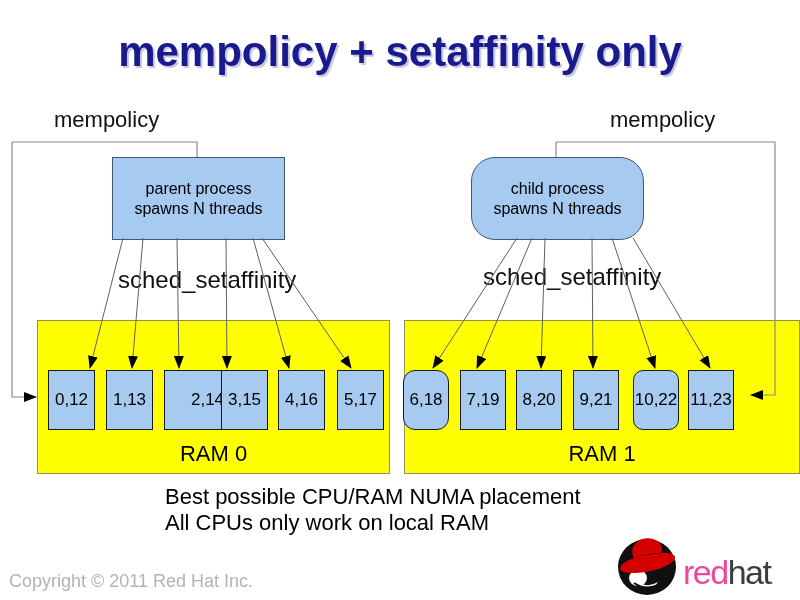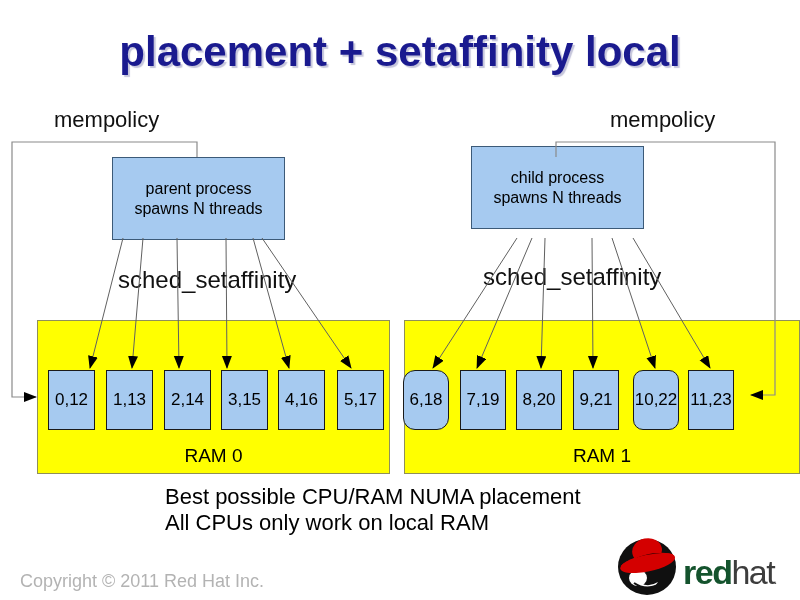--- a/index.html
+++ b/index.html
@@ -19,73 +19,73 @@
   .procbox{
     width:171px;height:81px;background:#A6CAF0;border:1px solid #3c5a78;
     display:flex;flex-direction:column;justify-content:center;align-items:center;
     font-size:16px;color:#000;line-height:20px;text-align:center;
   }
   .rambox{
     background:#FFFF00;border:1px solid #8f8f5a;
   }
   .ramlabel{
     position:absolute;left:0;bottom:6px;width:100%;text-align:center;
-    font-size:19px;color:#000;
+    font-size:22px;color:#000;
   }
   .cpubox{
     width:45px;height:58px;background:#A6CAF0;border:1px solid #1a1a1a;
     display:flex;justify-content:center;align-items:center;
     font-size:17px;color:#000;white-space:nowrap;
   }
   .cpubox.narrow{width:44px;}
   .caption{left:165px;top:484px;font-size:22px;color:#000;line-height:26px;}
-  .copyright{left:20px;top:571px;font-size:18px;color:#b3b3b3;white-space:nowrap;text-align:right;}
+  .copyright{left:9px;top:571px;font-size:18px;color:#b3b3b3;white-space:nowrap;text-align:right;}
   .overlay{position:absolute;left:0;top:0;pointer-events:none;z-index:30;}
   .boxlayer{z-index:10;}
   .logo-text{
     left:683px;top:553px;font-size:34px;letter-spacing:-1.5px;white-space:nowrap;
     z-index:20;
   }
-  .logo-text .red{font-weight:bold;color:#14532d;}
+  .logo-text .red{font-weight:normal;color:#ec4899;}
   .logo-text .hat{font-weight:normal;color:#3d3d3d;}
   .logo-text .mark{font-size:10px;color:#3d3d3d;}
   .fanline{stroke:#606060;stroke-width:1;}
   .memline{stroke:#8a8a8a;stroke-width:1.2;fill:none;}
 </style>
 </head>
 <body>
 
-<div class="abs title">placement + setaffinity local</div>
+<div class="abs title">mempolicy + setaffinity only</div>
 
 <div class="abs memlabel" style="left:54px;top:107px;">mempolicy</div>
 <div class="abs memlabel" style="left:610px;top:107px;">mempolicy</div>
 
 <div class="abs procbox boxlayer" style="left:112px;top:157px;">
   <span>parent process</span>
   <span>spawns N threads</span>
 </div>
-<div class="abs procbox boxlayer" style="left:471px;top:146px;">
+<div class="abs procbox boxlayer" style="left:471px;top:157px;border-radius:24px;">
   <span>child process</span>
   <span>spawns N threads</span>
 </div>
 
 <div class="abs schedlabel" style="left:118px;top:266px;">sched_setaffinity</div>
 <div class="abs schedlabel" style="left:483px;top:263px;">sched_setaffinity</div>
 
 <div class="abs rambox boxlayer" style="left:37px;top:320px;width:351px;height:152px;">
   <div class="ramlabel">RAM 0</div>
 </div>
 
 <div class="abs rambox boxlayer" style="left:404px;top:320px;width:356px;height:152px;padding-left:38px;">
   <div class="ramlabel">RAM 1</div>
 </div>
 
 <div class="abs cpubox boxlayer" style="left:48px;top:370px;">0,12</div>
 <div class="abs cpubox boxlayer" style="left:106px;top:370px;">1,13</div>
-<div class="abs cpubox boxlayer" style="left:164px;top:370px;">2,14</div>
+<div class="abs cpubox boxlayer" style="left:164px;top:370px;padding-left:20px;">2,14</div>
 <div class="abs cpubox boxlayer" style="left:221px;top:370px;">3,15</div>
 <div class="abs cpubox boxlayer" style="left:278px;top:370px;">4,16</div>
 <div class="abs cpubox boxlayer" style="left:337px;top:370px;">5,17</div>
 
 <div class="abs cpubox narrow boxlayer" style="left:403px;top:370px;border-radius:12px;">6,18</div>
 <div class="abs cpubox narrow boxlayer" style="left:460px;top:370px;">7,19</div>
 <div class="abs cpubox narrow boxlayer" style="left:516px;top:370px;">8,20</div>
 <div class="abs cpubox narrow boxlayer" style="left:573px;top:370px;">9,21</div>
 <div class="abs cpubox narrow boxlayer" style="left:633px;top:370px;border-radius:10px;">10,22</div>
 <div class="abs cpubox narrow boxlayer" style="left:688px;top:370px;">11,23</div>

